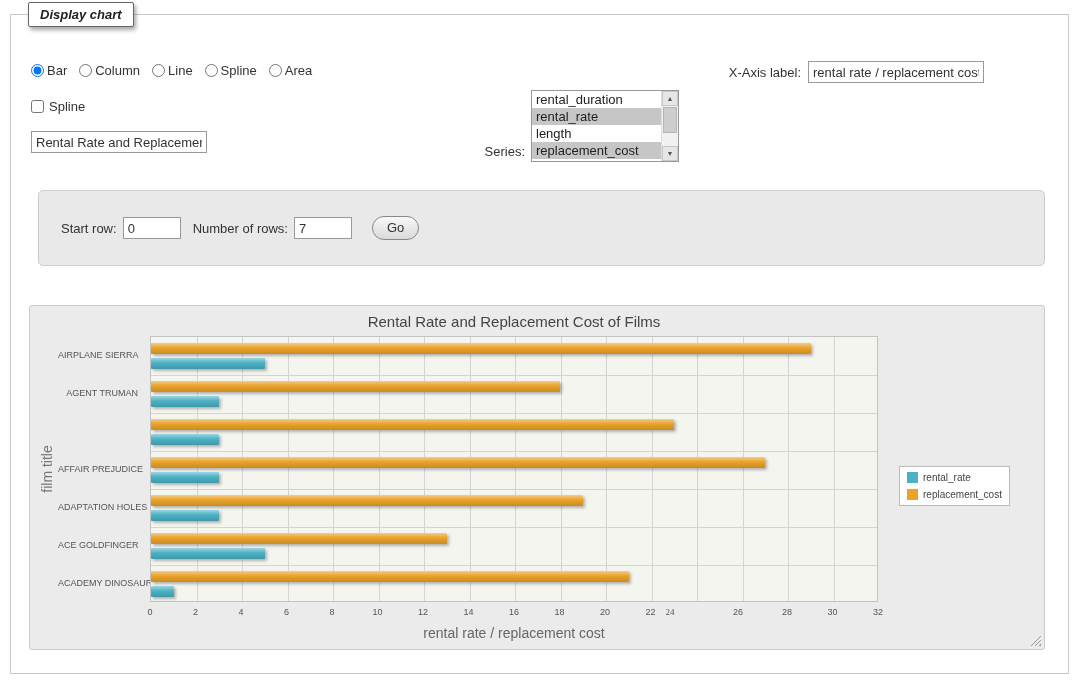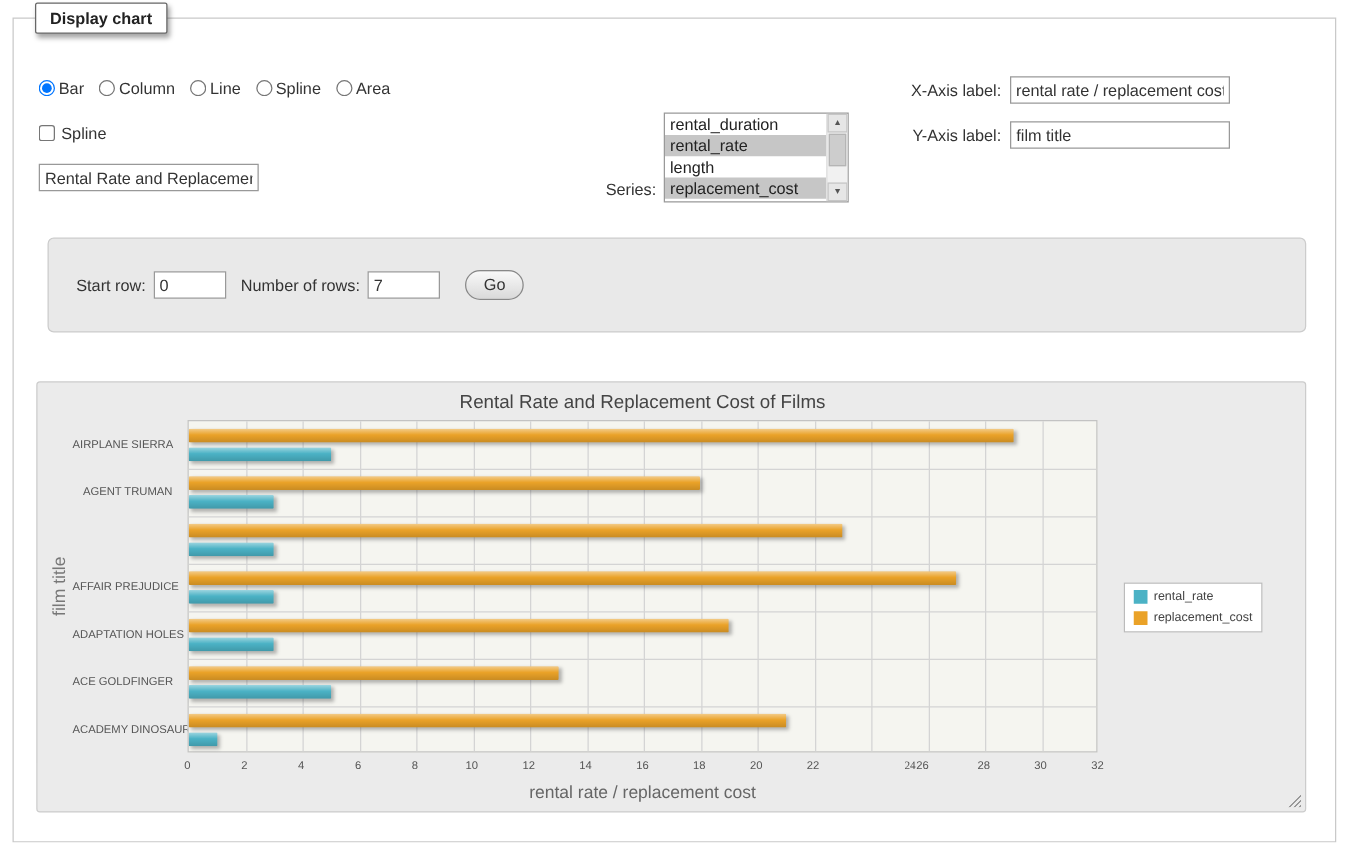--- a/index.html
+++ b/index.html
@@ -22,20 +22,21 @@
     top: -13px;
     left: 17px;
     background: #fff;
     border: 1px solid #666;
     border-radius: 2px;
     padding: 4px 11px;
     font-size: 13px;
     font-weight: bold;
     color: #222;
     box-shadow: 2px 3px 4px rgba(0,0,0,0.35);
+    font-style: italic;
   }
   
   .radio-row { position: absolute; left: 20px; top: 48px; display: flex; gap: 12px; font-size: 13px; align-items: center; }
   .radio-label { display: flex; align-items: center; gap: 3px; }
   input[type=radio], input[type=checkbox] { margin: 0; }
   .stacked-row { position: absolute; left: 20px; top: 84px; display: flex; gap: 5px; align-items: center; font-size: 13px; }
   input.text {
     border: 1px solid #999;
     height: 22px;
     padding: 2px 4px;
@@ -177,24 +178,20 @@
         <div class="lb-btn down">▼</div>
       </div>
     </div>
   </div>
 
   <div class="right-row r1">
     <span class="r-label">X-Axis label:</span>
     <input class="text" value="rental rate / replacement cost" style="">
   </div>
 
-  <div class="right-row r2">
-    <span class="r-label">Y-Axis label:</span>
-    <input class="text" value="film title" style="">
-  </div>
 
   <div class="rows-panel">
     <span>Start row:</span>
     <input class="text" value="0" style="">
     <span>Number of rows:</span>
     <input class="text" value="7" style="">
     <button class="go-btn">Go</button>
   </div>
 
   <div class="chart-panel">
@@ -253,21 +250,21 @@
         <div class="x-tick" style="left: 91px;">4</div>
         <div class="x-tick" style="left: 136.5px;">6</div>
         <div class="x-tick" style="left: 182px;">8</div>
         <div class="x-tick" style="left: 227.5px;">10</div>
         <div class="x-tick" style="left: 273px;">12</div>
         <div class="x-tick" style="left: 318.5px;">14</div>
         <div class="x-tick" style="left: 364px;">16</div>
         <div class="x-tick" style="left: 409.5px;">18</div>
         <div class="x-tick" style="left: 455px;">20</div>
         <div class="x-tick" style="left: 500.5px;">22</div>
-        <div class="x-tick" style="left: 578px; font-family: Liberation Serif, serif;">24</div>
+        <div class="x-tick" style="left: 520px; font-family: Liberation Serif, serif;">24</div>
         <div class="x-tick" style="left: 588px;">26</div>
         <div class="x-tick" style="left: 637px;">28</div>
         <div class="x-tick" style="left: 682.5px;">30</div>
         <div class="x-tick" style="left: 728px;">32</div>
       </div>
     <div class="x-title">rental rate / replacement cost</div>
     <div class="legend">
         <div class="legend-item">
           <span class="legend-swatch" style="background-color: rgb(75, 178, 197);"></span>
           <span class="legend-label">rental_rate</span>

